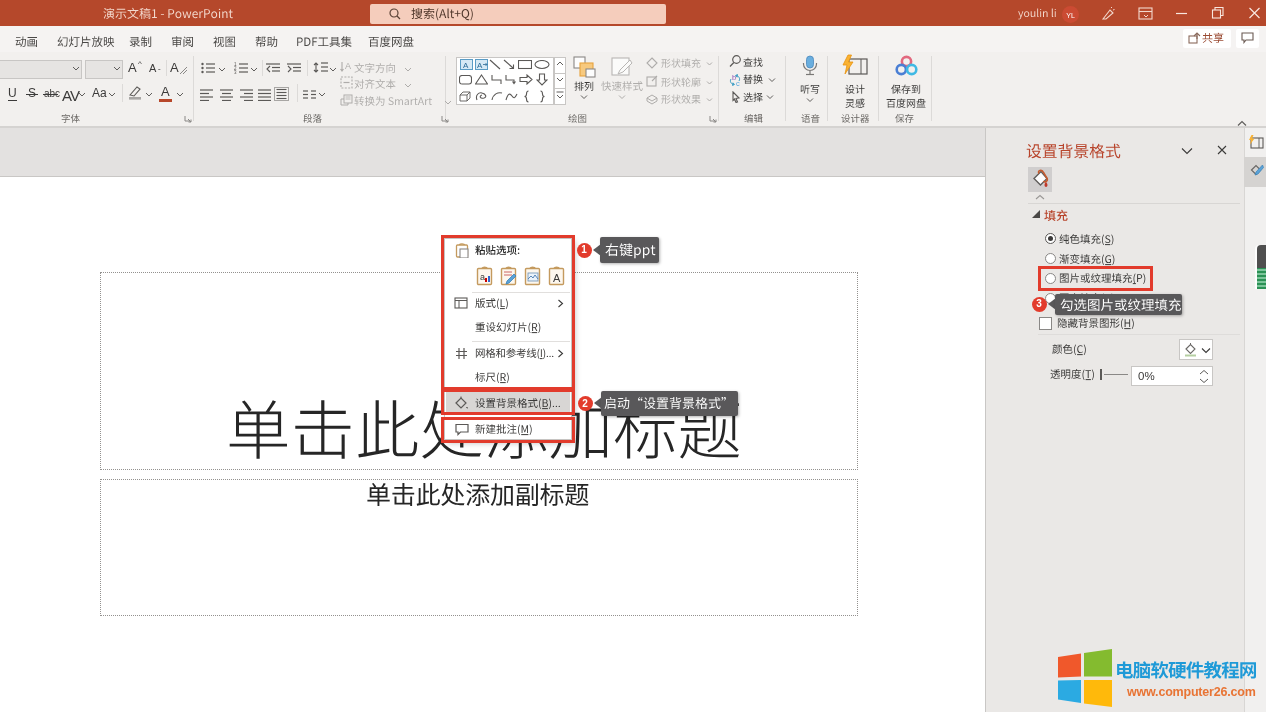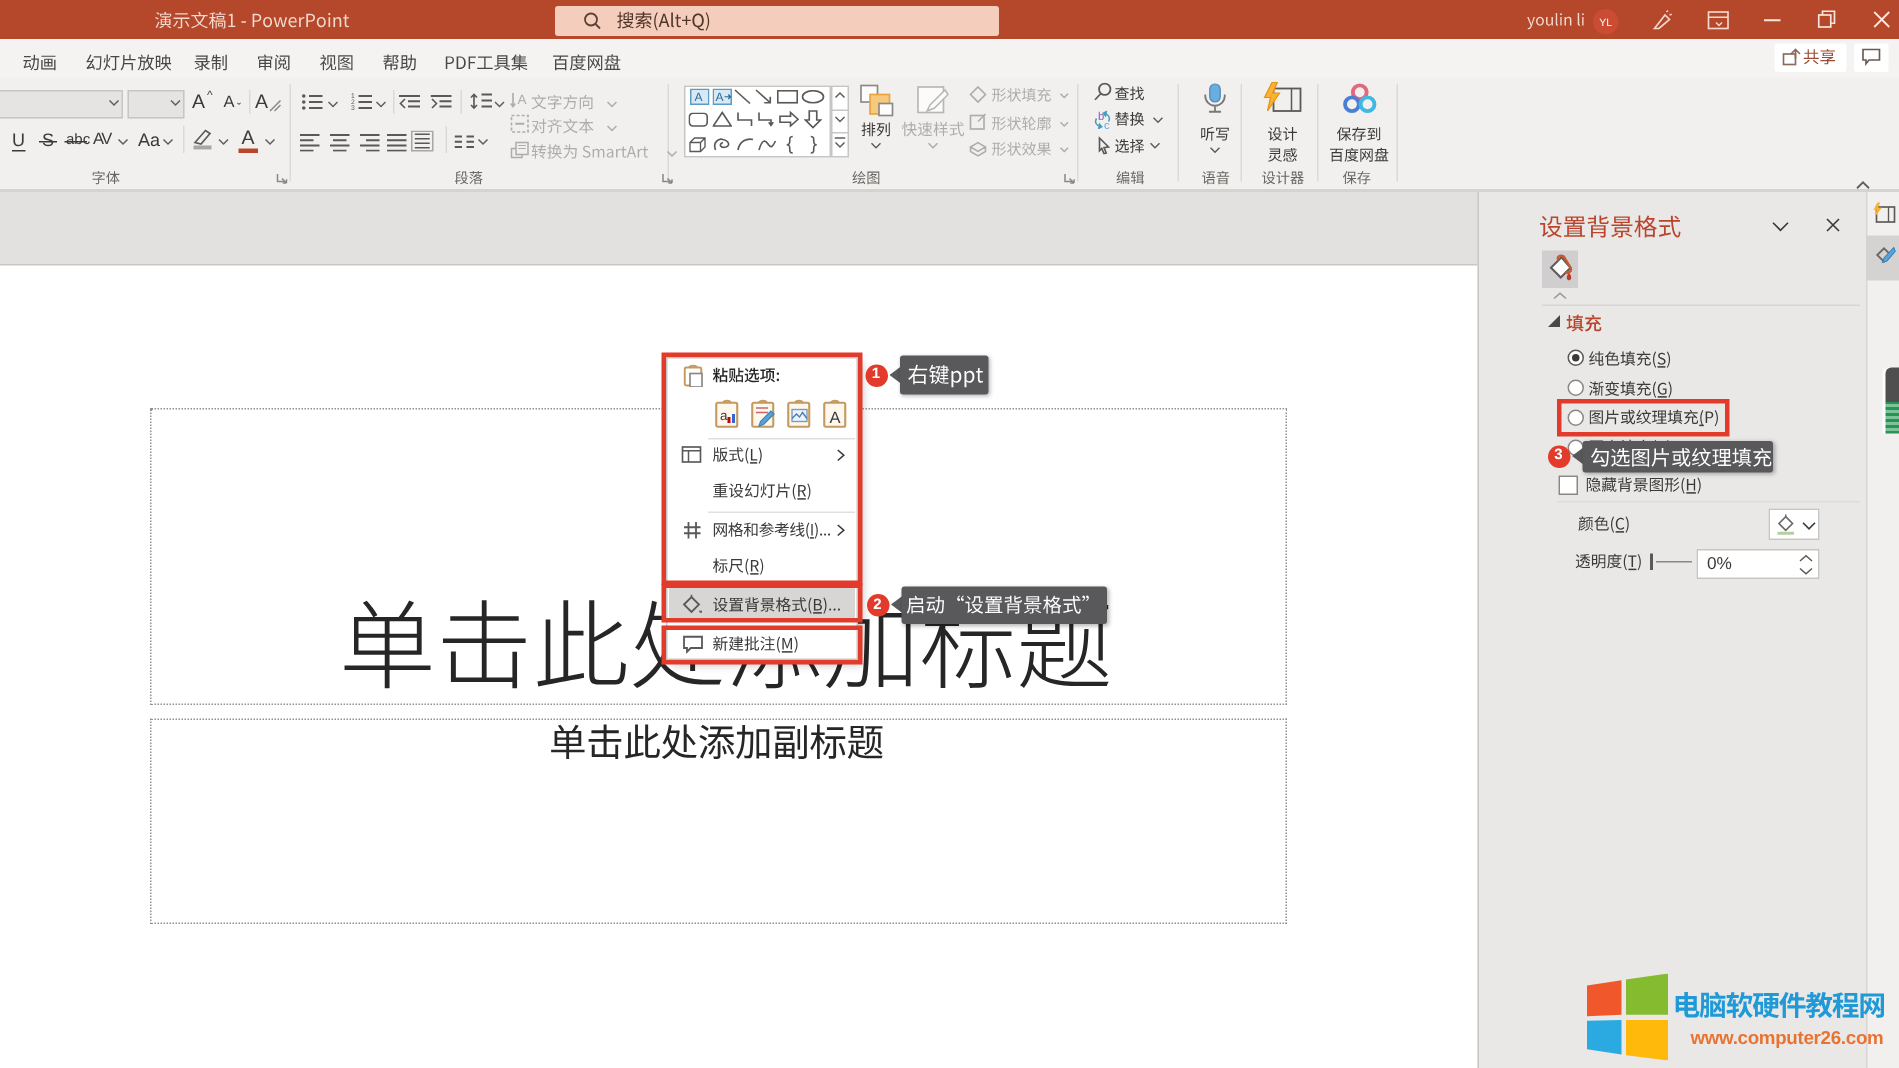--- a/index.html
+++ b/index.html
@@ -170,21 +170,21 @@
     <div style="position:absolute;top:61px;font-size:13px;color:#3b3a39;font-family:Liberation Sans,sans-serif;white-space:pre;line-height:1;left:170px;">A</div>
     <svg style="position:absolute;left:179px;top:66px;" width="9" height="9" viewBox="0 0 9 9">
       <path d="M1 8 L8 1 M4 8 L8 4" stroke="#8a8886" stroke-width="1" fill="none"></path>
     </svg>
     <div style="position:absolute;top:87px;font-size:12px;color:#3b3a39;font-family:Liberation Sans,sans-serif;white-space:pre;line-height:1;left:8px;">U</div>
     <div style="position:absolute;left:8px;top:100px;width:9px;height:1px;background:#3b3a39;"></div>
     <div style="position:absolute;top:87px;font-size:12px;color:#3b3a39;font-family:Liberation Sans,sans-serif;white-space:pre;line-height:1;left:28px;">S</div>
     <div style="position:absolute;left:26px;top:93.5px;width:12px;height:1px;background:#3b3a39;"></div>
     <div style="position:absolute;top:89px;font-size:10px;color:#3b3a39;font-family:Liberation Sans,sans-serif;white-space:pre;line-height:1;left:44px;">abc</div>
     <div style="position:absolute;left:43px;top:93.5px;width:15px;height:1px;background:#3b3a39;"></div>
-    <div style="position:absolute;top:88px;font-size:11px;color:#3b3a39;font-family:Liberation Sans,sans-serif;white-space:pre;line-height:1;left:62px;letter-spacing:-1px;">AV</div>
+    <div style="position:absolute;top:88px;font-size:15px;color:#3b3a39;font-family:Liberation Sans,sans-serif;white-space:pre;line-height:1;left:62px;letter-spacing:-1px;">AV</div>
     <svg style="position:absolute;left:78px;top:91px;" width="8" height="8" viewBox="0 0 8 8">
       <path d="M1 2 l3 3 l3 -3" fill="none" stroke="#605e5c" stroke-width="1"></path>
     </svg>
     <div style="position:absolute;top:87px;font-size:12px;color:#3b3a39;font-family:Liberation Sans,sans-serif;white-space:pre;line-height:1;left:92px;">Aa</div>
     <svg style="position:absolute;left:108px;top:91px;" width="8" height="8" viewBox="0 0 8 8">
       <path d="M1 2 l3 3 l3 -3" fill="none" stroke="#605e5c" stroke-width="1"></path>
     </svg>
     <div style="position:absolute;left:121.5px;top:84px;width:1px;height:18px;background:#dcdad8;"></div>
     <svg style="position:absolute;left:127px;top:84px;" width="16" height="16" viewBox="0 0 16 16">
       <path d="M3 11 L10 3 L13 5 L7 12 Z" fill="none" stroke="#5b5957" stroke-width="1.1"></path>

